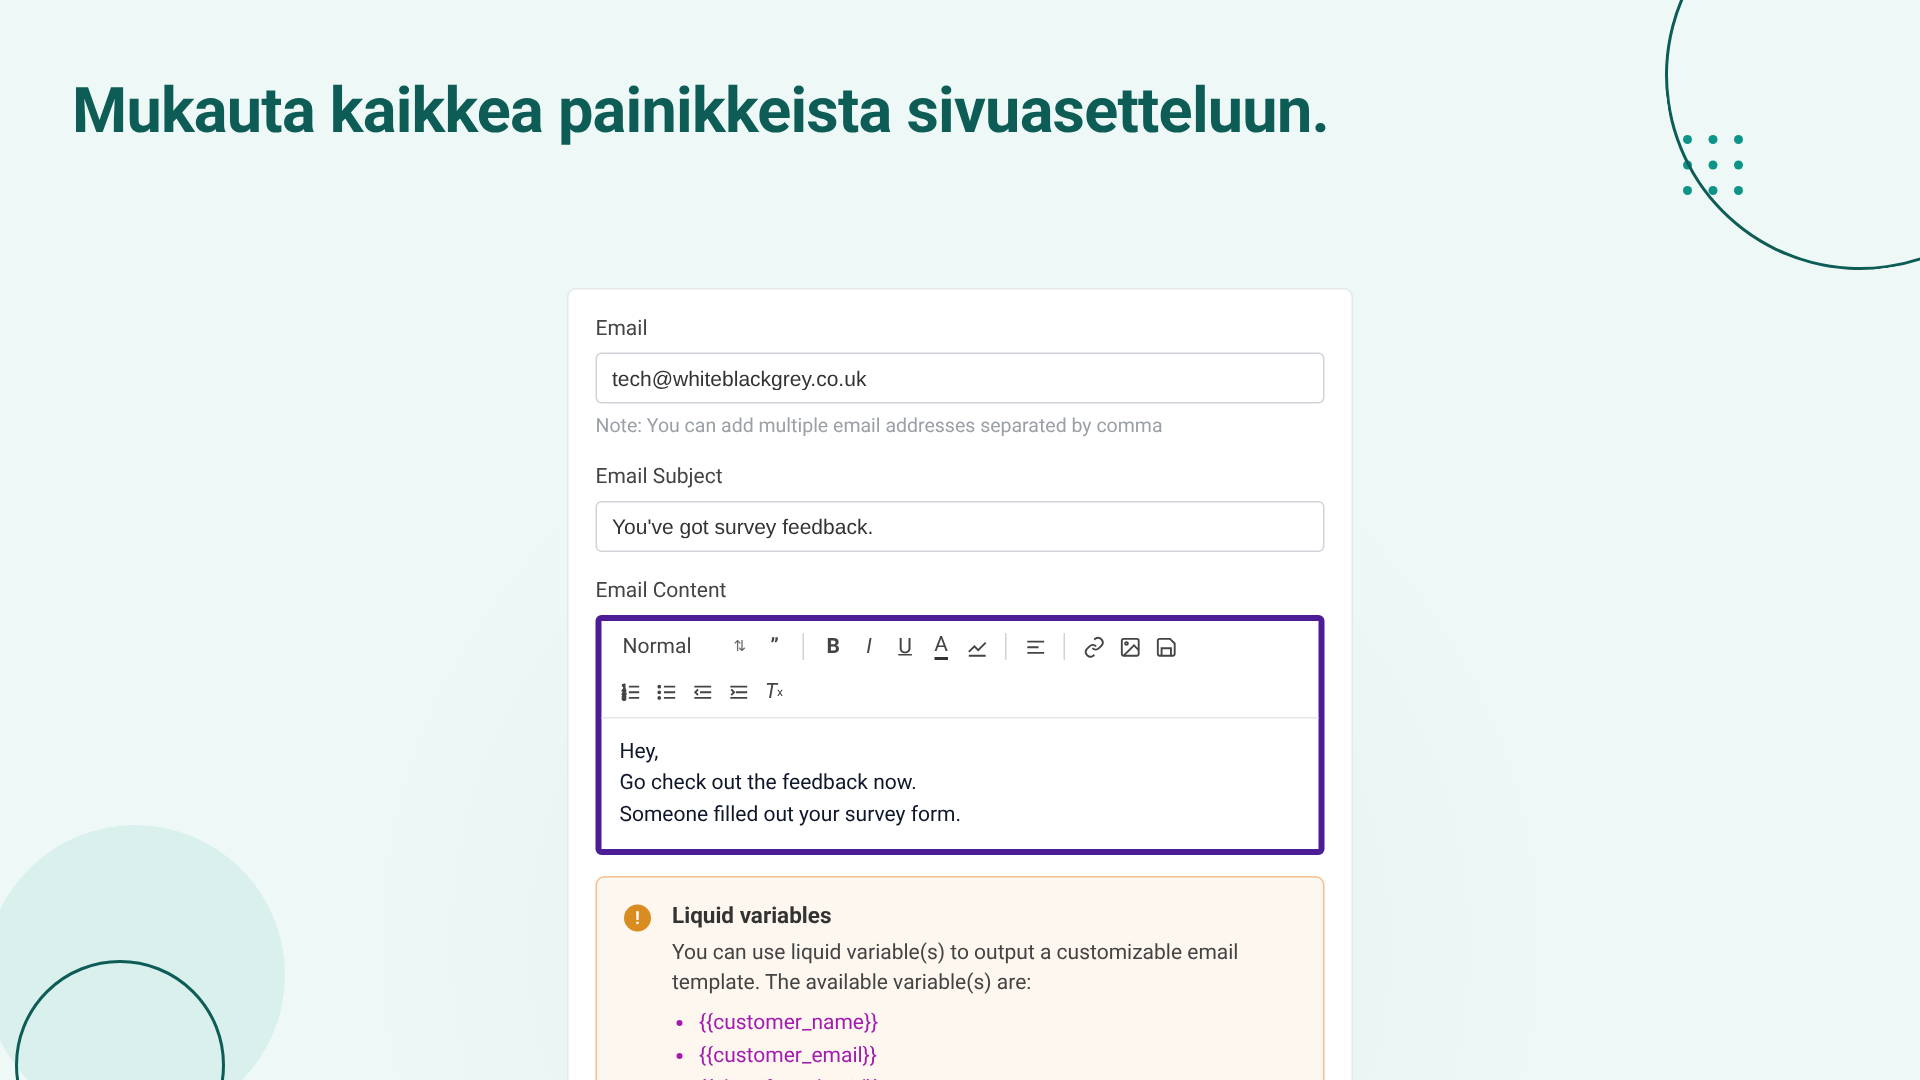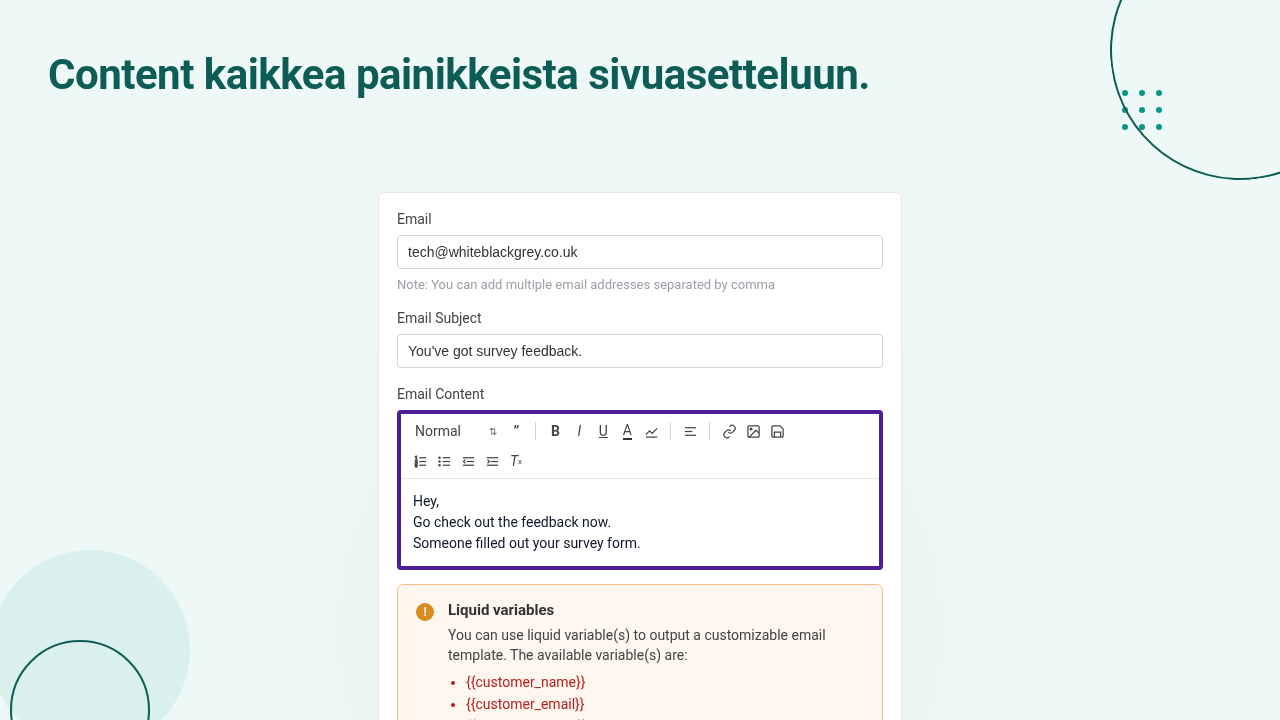--- a/index.html
+++ b/index.html
@@ -187,31 +187,31 @@
   color: #444;
   line-height: 1.45;
   margin-bottom: 8px;
 }
 .info-list {
   list-style: disc;
   padding-left: 18px;
 }
 .info-list li {
   font-size: 14px;
-  color: #b91c1c;
+  color: #a21caf;
   margin-bottom: 6px;
 }
 </style>
 </head>
 <body>
 
 <div class="shadow-bg"></div>
 <div class="circle-bl-fill"></div>
 
-<h1 class="headline">Content kaikkea painikkeista sivuasetteluun.</h1>
+<h1 class="headline">Mukauta kaikkea painikkeista sivuasetteluun.</h1>
 
 <div class="dots-grid">
   <span></span>
     <span></span>
     <span></span>
   <span></span>
     <span></span>
     <span></span>
   <span></span>
     <span></span>

